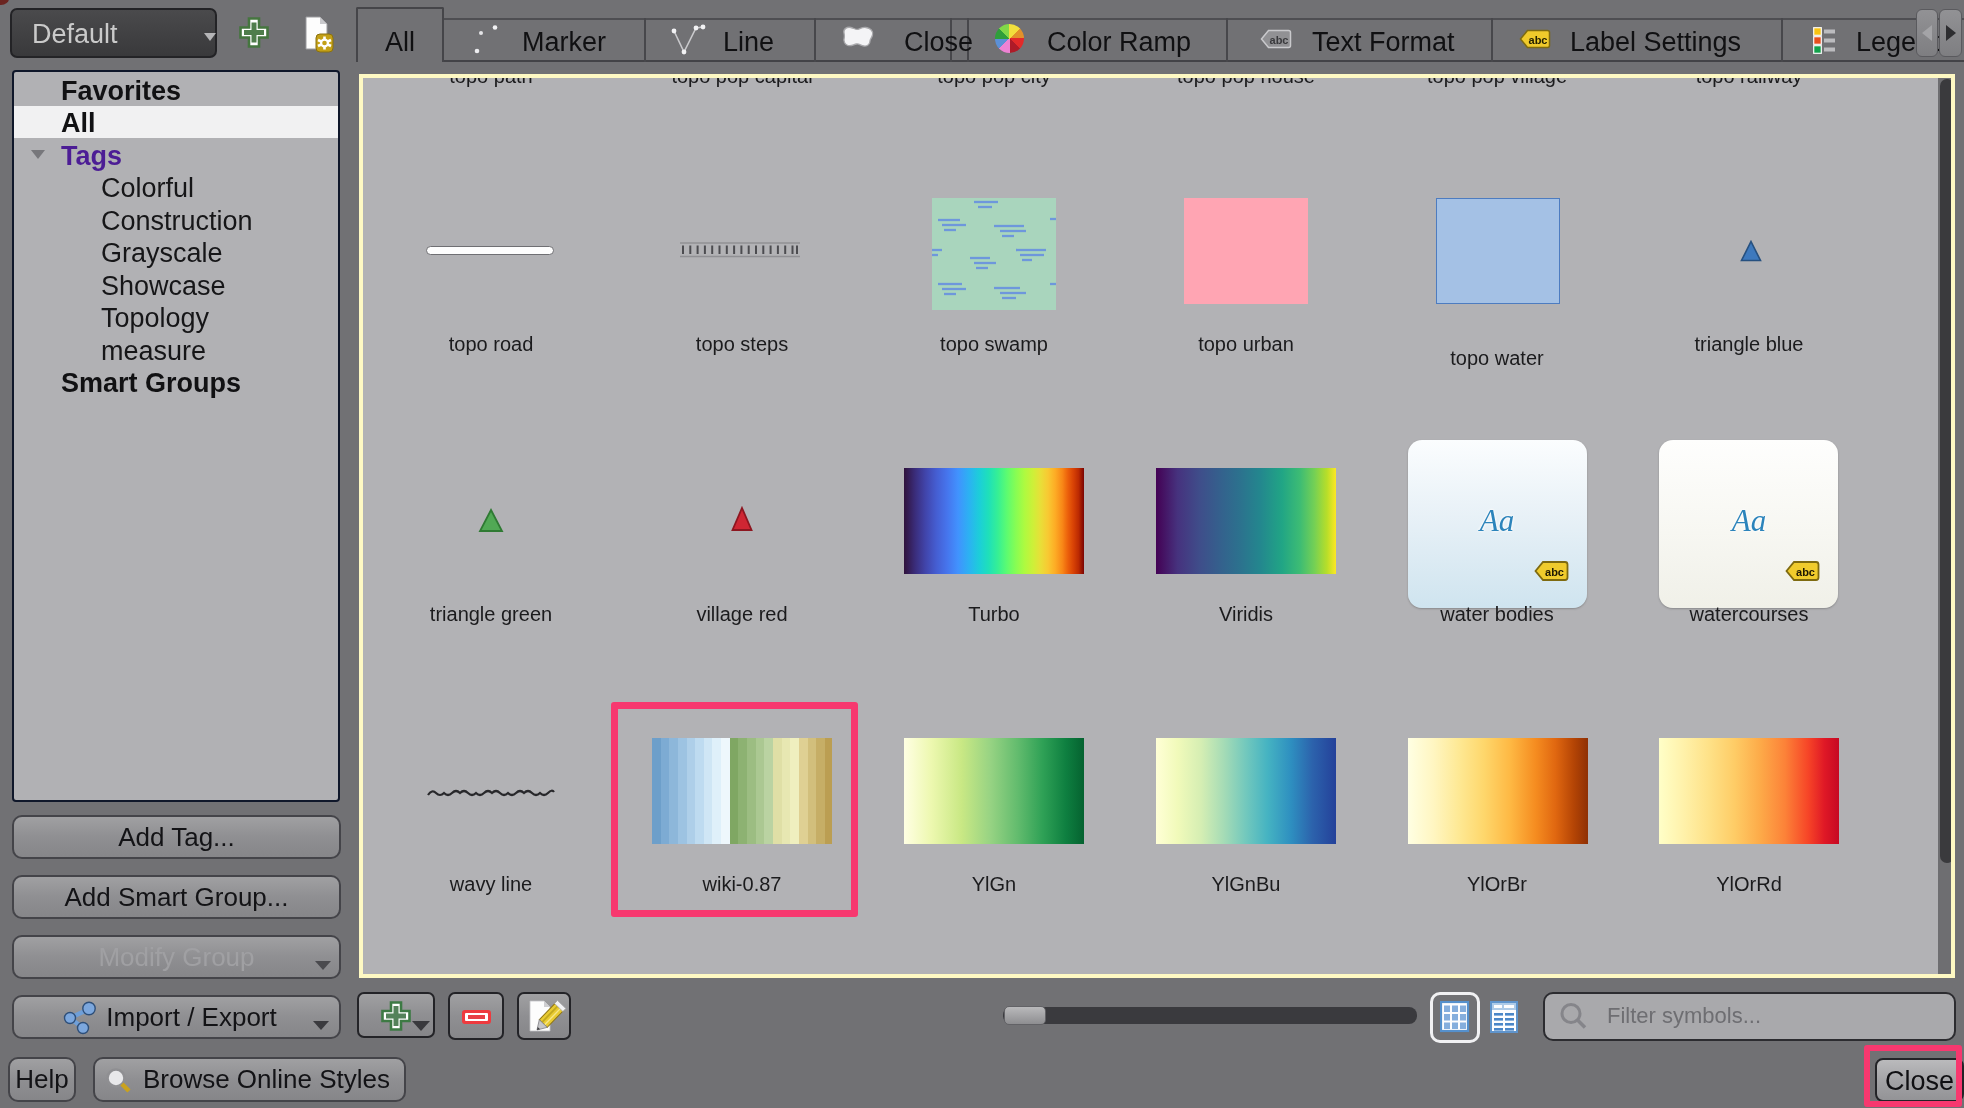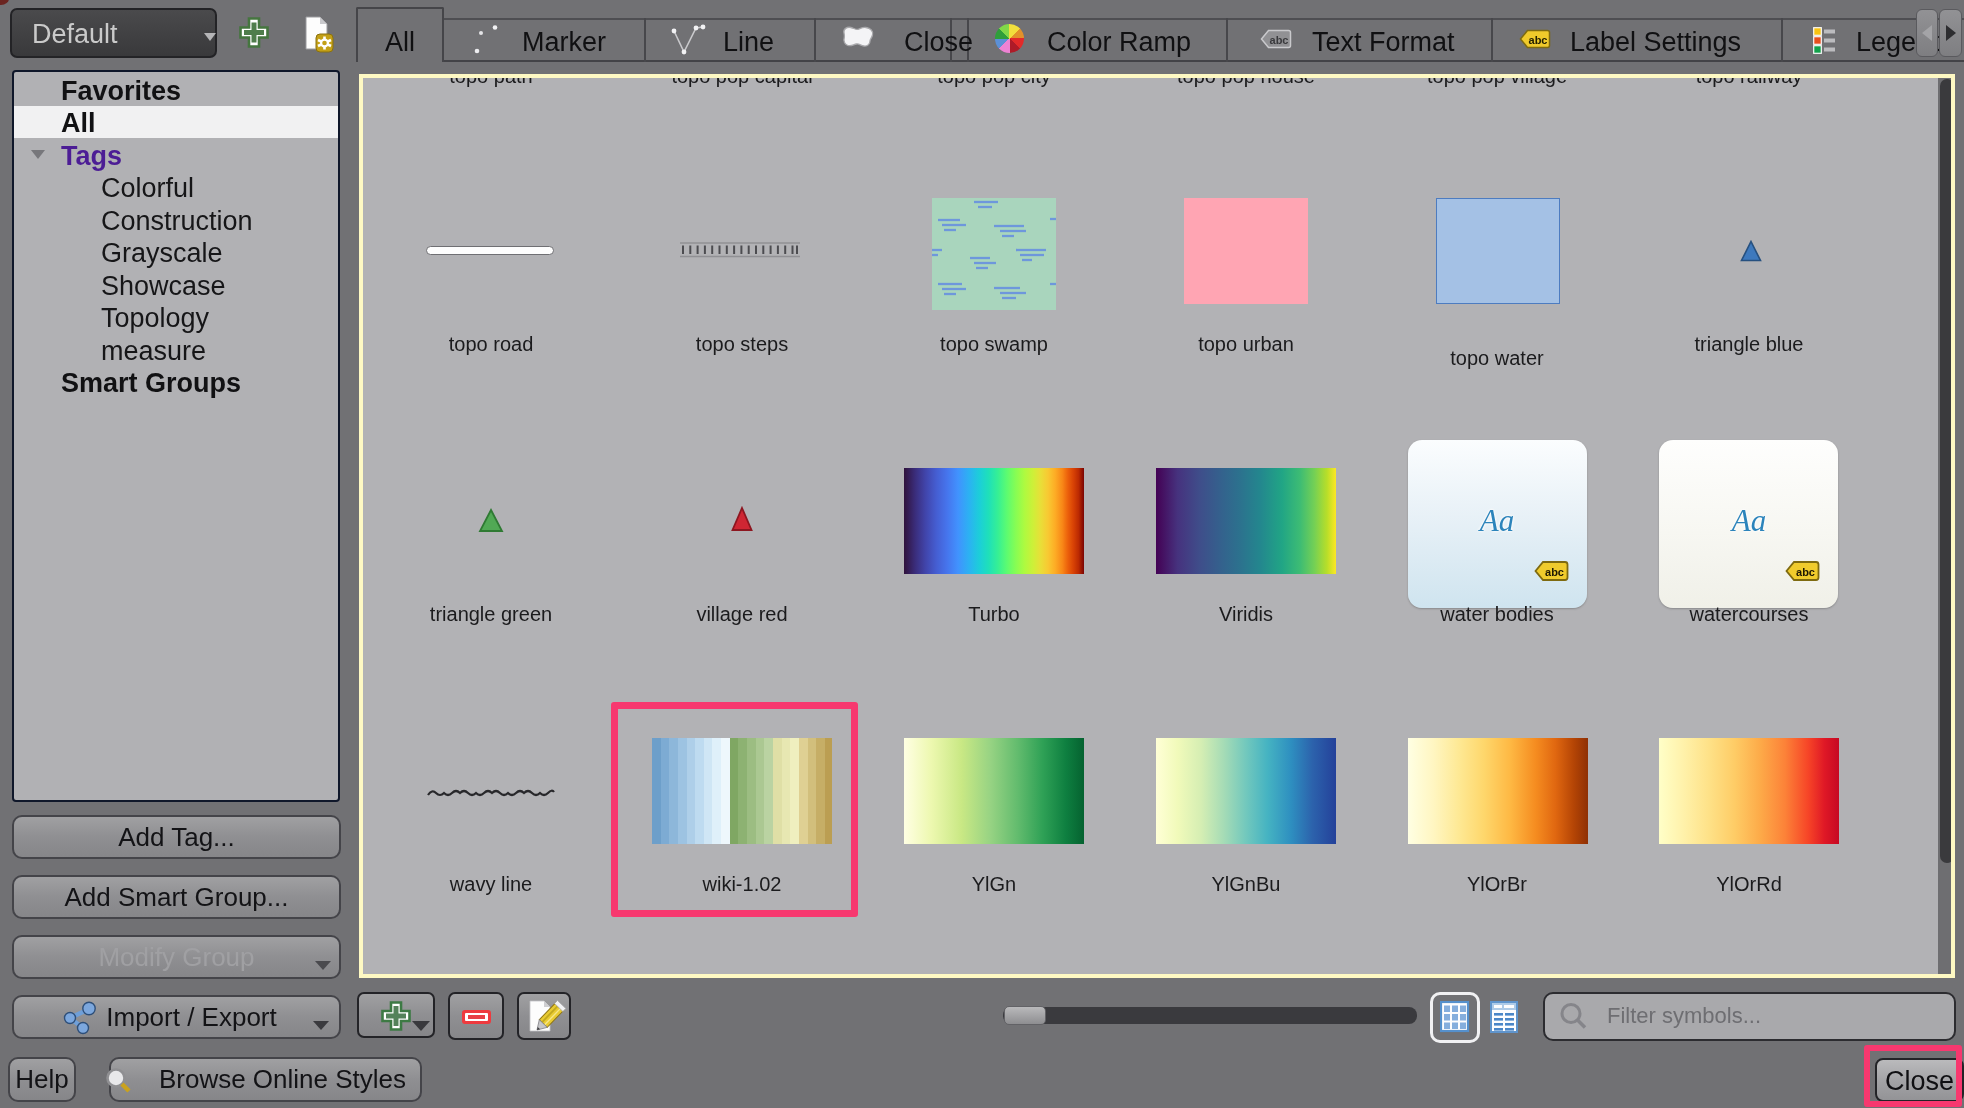--- a/index.html
+++ b/index.html
@@ -127,21 +127,21 @@
 <div class="abs" style="left:313px;top:1021px;width:0;height:0;border-left:8px solid transparent;border-right:8px solid transparent;border-top:9px solid #3a3a3e;"></div>
 <svg class="abs" style="left:60px;top:999px;" width="38" height="36" viewBox="0 0 38 36">
   <line x1="10" y1="19" x2="29" y2="10" stroke="#6f9fd8" stroke-width="4.5"></line>
   <line x1="10" y1="19" x2="23" y2="29" stroke="#6f9fd8" stroke-width="4.5"></line>
   <circle cx="10" cy="19" r="5.5" fill="#7ca7dd" stroke="#2e4f79" stroke-width="1.4"></circle>
   <circle cx="29" cy="9.5" r="6.2" fill="#7ca7dd" stroke="#2e4f79" stroke-width="1.4"></circle>
   <circle cx="23" cy="29" r="5.5" fill="#7ca7dd" stroke="#2e4f79" stroke-width="1.4"></circle>
 </svg>
 
 <div class="btn" style="left:8px;top:1057px;width:68px;height:45px;">Help</div>
-<div class="btn" style="left:93px;top:1057px;width:313px;height:45px;padding-left:34px;margin-left:16px;">Browse Online Styles</div>
+<div class="btn" style="left:93px;top:1057px;width:313px;height:45px;padding-left:34px;">Browse Online Styles</div>
 <svg class="abs" style="left:103px;top:1066px;" width="30" height="30" viewBox="0 0 30 30">
   <circle cx="13" cy="12" r="8.5" fill="#e8e8ea" stroke="#8f8f92" stroke-width="2.6"></circle>
   <line x1="19" y1="18" x2="26" y2="25" stroke="#caa21d" stroke-width="4.5"></line>
 </svg>
 
 <div class="btn" style="left:357px;top:992px;width:78px;height:46px;border-radius:7px;border:2.5px solid #232327;"></div>
 <svg class="abs" style="left:381px;top:1001px;" width="30" height="30" viewBox="0 0 30 30">
   <path d="M10 1.5 H20 V10 H28.5 V20 H20 V28.5 H10 V20 H1.5 V10 H10 Z" fill="#ffffff" stroke="#3d7a44" stroke-width="2.6"></path>
   <path d="M12.5 5 H17.5 V12.5 H25 V17.5 H17.5 V25 H12.5 V17.5 H5 V12.5 H12.5 Z" fill="#54825a"></path>
 </svg>
@@ -321,21 +321,21 @@
   <svg class="abs" style="left:64px;top:707px;" width="128" height="16" viewBox="0 0 128 16">
     <path d="M1 10 Q5 4 9 8 T17 8 Q21 12 25 8 T33 8 Q37 4 41 8 T49 8 Q53 12 57 8 T65 8 Q69 4 73 8 T81 8 Q85 12 89 8 T97 8 Q101 4 105 8 T113 8 Q117 12 121 8 T127 7" fill="none" stroke="#28282b" stroke-width="2.2"></path>
   </svg>
   <div class="abs" style="left:289px;top:660px;width:180px;height:106px;background:linear-gradient(90deg,#6d9fca 0%,#6d9fca 4.8%,#7dabd3 4.8%,#7dabd3 9.6%,#8db7da 9.6%,#8db7da 14.4%,#9dc3e2 14.4%,#9dc3e2 19.2%,#aecfe9 19.2%,#aecfe9 24%,#bedbf0 24%,#bedbf0 28.8%,#cfe6f5 28.8%,#cfe6f5 33.6%,#dff0fa 33.6%,#dff0fa 38.4%,#eef7fc 38.4%,#eef7fc 43.2%,#7fa763 43.2%,#7fa763 48%,#8db272 48%,#8db272 52.8%,#9cbd82 52.8%,#9cbd82 57.6%,#abc892 57.6%,#abc892 62.4%,#bad3a2 62.4%,#bad3a2 67.2%,#dfdfa6 67.2%,#dfdfa6 72%,#e7e7b2 72%,#e7e7b2 76.8%,#efefbf 76.8%,#efefbf 81.6%,#dfd093 81.6%,#dfd093 86.4%,#d2bf7c 86.4%,#d2bf7c 91.2%,#c6ae66 91.2%,#c6ae66 96%,#bb9e52 96%,#bb9e52 100%);"></div>
   <div class="abs" style="left:541px;top:660px;width:180px;height:106px;background:linear-gradient(90deg,#ffffe3 0%,#edf8b0 15%,#c9e884 32%,#97d383 48%,#63bc6e 63%,#2fa156 77%,#0e7f40 90%,#056230 100%);"></div>
   <div class="abs" style="left:793px;top:660px;width:180px;height:106px;background:linear-gradient(90deg,#ffffd6 0%,#f1faba 12%,#d5eeb3 25%,#a4dbb6 38%,#72c8bd 50%,#45b3c2 62%,#2e8fc0 75%,#2c62ac 87%,#24419a 100%);"></div>
   <div class="abs" style="left:1045px;top:660px;width:180px;height:106px;background:linear-gradient(90deg,#ffffe3 0%,#fff6c2 14%,#fee995 28%,#fed76c 42%,#feb843 57%,#f58c20 71%,#e06710 82%,#b54505 92%,#8f3004 100%);"></div>
   <div class="abs" style="left:1296px;top:660px;width:180px;height:106px;background:linear-gradient(90deg,#ffffc8 0%,#fff1a9 14%,#fee187 28%,#fecc66 42%,#fdab49 56%,#fc8238 70%,#f64427 83%,#df1826 92%,#c60923 100%);"></div>
 
   <div class="lbl" style="left:128px;top:795px;">wavy line</div>
-  <div class="lbl" style="left:379px;top:795px;">wiki-1.02</div>
+  <div class="lbl" style="left:379px;top:795px;">wiki-0.87</div>
   <div class="lbl" style="left:631px;top:795px;">YlGn</div>
   <div class="lbl" style="left:883px;top:795px;">YlGnBu</div>
   <div class="lbl" style="left:1134px;top:795px;">YlOrBr</div>
   <div class="lbl" style="left:1386px;top:795px;">YlOrRd</div>
 
   <div class="abs" style="left:1575px;top:0px;width:17px;height:900px;background:#6e6e71;"></div>
   <div class="abs" style="left:1577px;top:1px;width:14px;height:784px;border-radius:7px;background:#3a3a3d;"></div>
 </div>
 
 <div class="abs" style="left:611px;top:702px;width:247px;height:215px;border:7px solid #f7386f;border-radius:3px;"></div>

